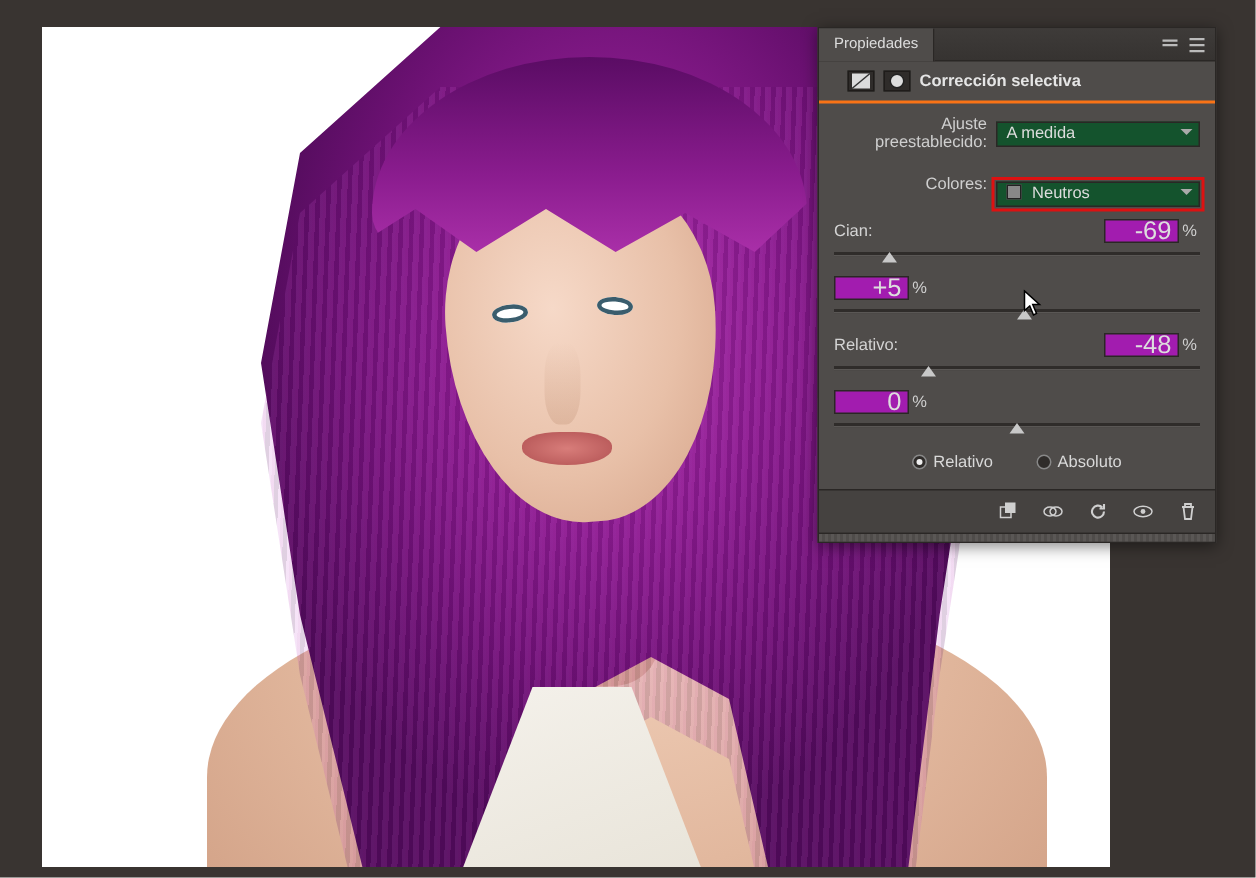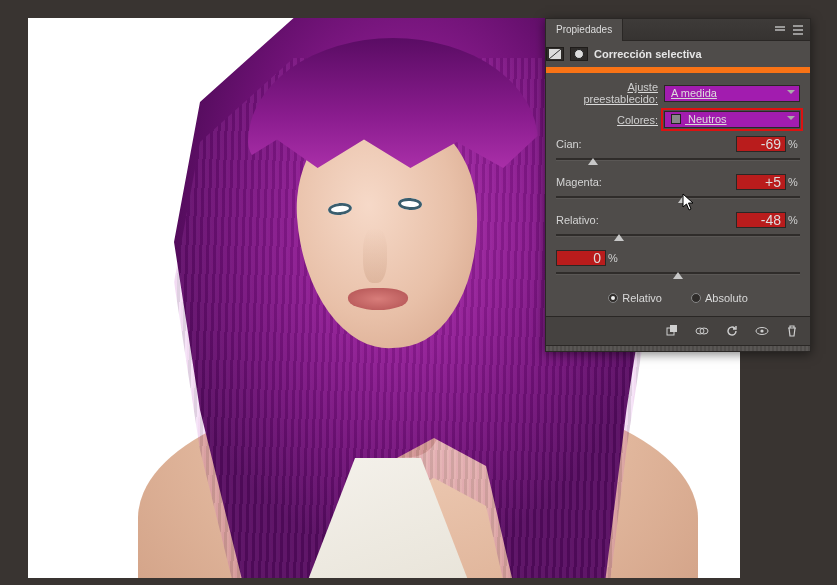--- a/index.html
+++ b/index.html
@@ -142,76 +142,77 @@
   .panel-tabbar-icons {
     margin-left: auto;
     display: flex; gap: 6px;
     padding-right: 6px;
     color: #bbb;
   }
   .tabbar-icon { width: 12px; height: 12px; display:flex; align-items:center; justify-content:center; cursor:pointer; }
   .panel-header {
     display: flex; align-items: center;
     gap: 6px;
-    padding: 6px 0;
-    border-bottom: 6px solid #f97316;
+    padding: 6px 19px;
+    border-bottom: 2px solid #f97316;
   }
   .hdr-icon {
     width: 18px; height: 14px;
     display: flex; align-items: center; justify-content: center;
     background: #2f2c2a;
     border: 1px solid #1f1c1a;
   }
   .hdr-title { font-weight: bold; color: #e5e5e5; }
 
   .panel-body { padding: 8px 10px 12px; }
-  .row { display: flex; align-items: center; margin-bottom: 6px; text-decoration: underline; }
+  .row { display: flex; align-items: center; margin-bottom: 6px; }
   .row-label { flex: 0 0 108px; text-align: right; padding-right: 6px; color:#cfcfcf; }
   .dropdown {
     flex: 1;
     height: 17px;
-    background: #a21caf;
+    background: #14532d;
     border: 1px solid #2a2725;
     padding: 0 16px 0 6px;
     line-height: 15px;
     color: #ddd;
     position: relative;
     cursor: pointer;
   }
   .dropdown::after {
     content: "";
     position: absolute; right: 4px; top: 4px;
     border: 4px solid transparent;
     border-top-color: #aaa;
   }
   .dropdown.highlight {
     outline: 2px solid #d11;
     outline-offset: 1px;
+    margin-top: 14px;
   }
   .swatch {
     display:inline-block; width:10px; height:10px;
     background:#888; margin-right:4px; vertical-align:-1px;
     border:1px solid #222;
   }
 
   .slider-group { margin-top: 8px; margin-bottom: 10px; }
   .slider-head {
     display: flex; align-items: center;
     margin-bottom: 2px;
   }
   .slider-name { flex: 1; color:#d4d4d4; }
   .value-box {
     width: 50px; height: 16px;
-    background: #b91c1c;
+    background: #a21caf;
     border: 1px solid #2a2725;
     color: #ddd;
     text-align: right;
     padding: 0 4px;
     line-height: 14px;
-    font-size: 14px;
+    font-size: 17px;
   }
   .pct { width: 14px; text-align: center; color:#cfcfcf; }
   .slider-track {
     position: relative;
     height: 10px;
     margin: 2px 0 0;
     cursor: pointer;
   }
   .slider-track::before {
     content:"";
@@ -339,21 +340,20 @@
             <div class="slider-name">Cian:</div>
             <div class="value-box">-69</div>
             <div class="pct">%</div>
           </div>
           <div class="slider-track">
             <div class="slider-thumb" style="left: 15%;"></div>
           </div>
         </div>
         <div class="slider-group">
           <div class="slider-head">
-            <div class="slider-name">Magenta:</div>
             <div class="value-box">+5</div>
             <div class="pct">%</div>
           </div>
           <div class="slider-track">
             <div class="slider-thumb" style="left: 52%;"></div>
           </div>
         </div>
         <div class="slider-group">
           <div class="slider-head">
             <div class="slider-name">Relativo:</div>

